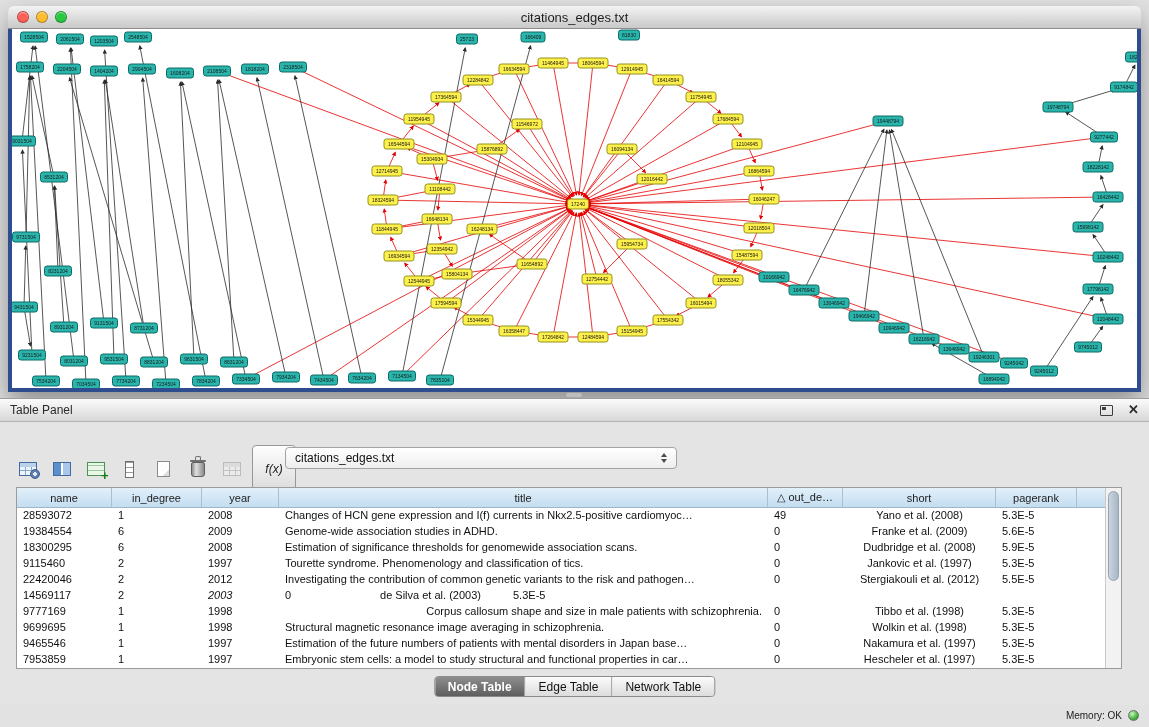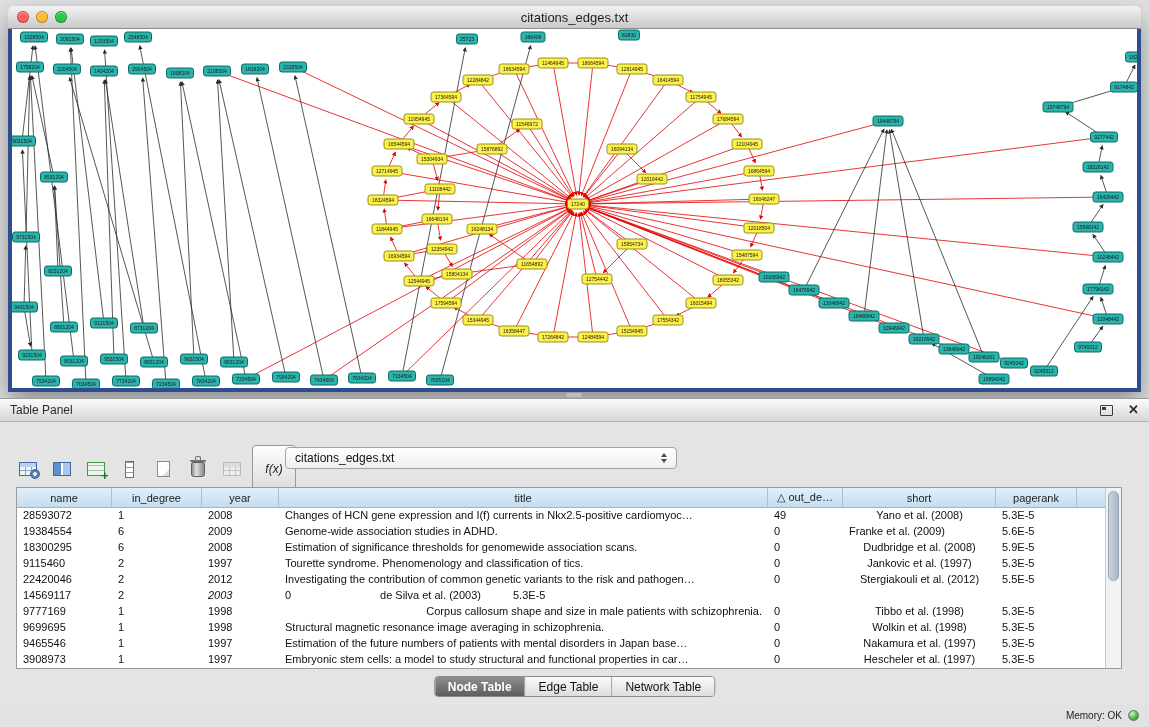--- a/index.html
+++ b/index.html
@@ -755,21 +755,21 @@
             <div class="td" style="width: 75px; text-align: left;">49</div>
             <div class="td" style="width: 153px; text-align: center;">Yano et al. (2008)</div>
             <div class="td" style="width: 81px; text-align: left;">5.3E-5</div>
           </div>
           <div class="tr">
             <div class="td" style="width: 95px; text-align: left;">19384554</div>
             <div class="td" style="width: 90px; text-align: left;">6</div>
             <div class="td" style="width: 77px; text-align: left;">2009</div>
             <div class="td" style="width: 489px; text-align: left;">Genome-wide association studies in ADHD.</div>
             <div class="td" style="width: 75px; text-align: left;">0</div>
-            <div class="td" style="width: 153px; text-align: left;">Franke et al. (2009)</div>
+            <div class="td" style="width: 153px; text-align: center;">Franke et al. (2009)</div>
             <div class="td" style="width: 81px; text-align: left;">5.6E-5</div>
           </div>
           <div class="tr">
             <div class="td" style="width: 95px; text-align: left;">18300295</div>
             <div class="td" style="width: 90px; text-align: left;">6</div>
             <div class="td" style="width: 77px; text-align: left;">2008</div>
             <div class="td" style="width: 489px; text-align: left;">Estimation of significance thresholds for genomewide association scans.</div>
             <div class="td" style="width: 75px; text-align: left;">0</div>
             <div class="td" style="width: 153px; text-align: center;">Dudbridge et al. (2008)</div>
             <div class="td" style="width: 81px; text-align: left;">5.9E-5</div>
@@ -821,21 +821,21 @@
           <div class="tr">
             <div class="td" style="width: 95px; text-align: left;">9465546</div>
             <div class="td" style="width: 90px; text-align: left;">1</div>
             <div class="td" style="width: 77px; text-align: left;">1997</div>
             <div class="td" style="width: 489px; text-align: left;">Estimation of the future numbers of patients with mental disorders in Japan base…</div>
             <div class="td" style="width: 75px; text-align: left;">0</div>
             <div class="td" style="width: 153px; text-align: center;">Nakamura et al. (1997)</div>
             <div class="td" style="width: 81px; text-align: left;">5.3E-5</div>
           </div>
           <div class="tr">
-            <div class="td" style="width: 95px; text-align: left;">3908973</div>
+            <div class="td" style="width: 95px; text-align: left;">7953859</div>
             <div class="td" style="width: 90px; text-align: left;">1</div>
             <div class="td" style="width: 77px; text-align: left;">1997</div>
             <div class="td" style="width: 489px; text-align: left;">Embryonic stem cells: a model to study structural and functional properties in car…</div>
             <div class="td" style="width: 75px; text-align: left;">0</div>
             <div class="td" style="width: 153px; text-align: center;">Hescheler et al. (1997)</div>
             <div class="td" style="width: 81px; text-align: left;">5.3E-5</div>
           </div>
         </div>
       <div class="vscroll">
           <div class="vthumb"></div>

